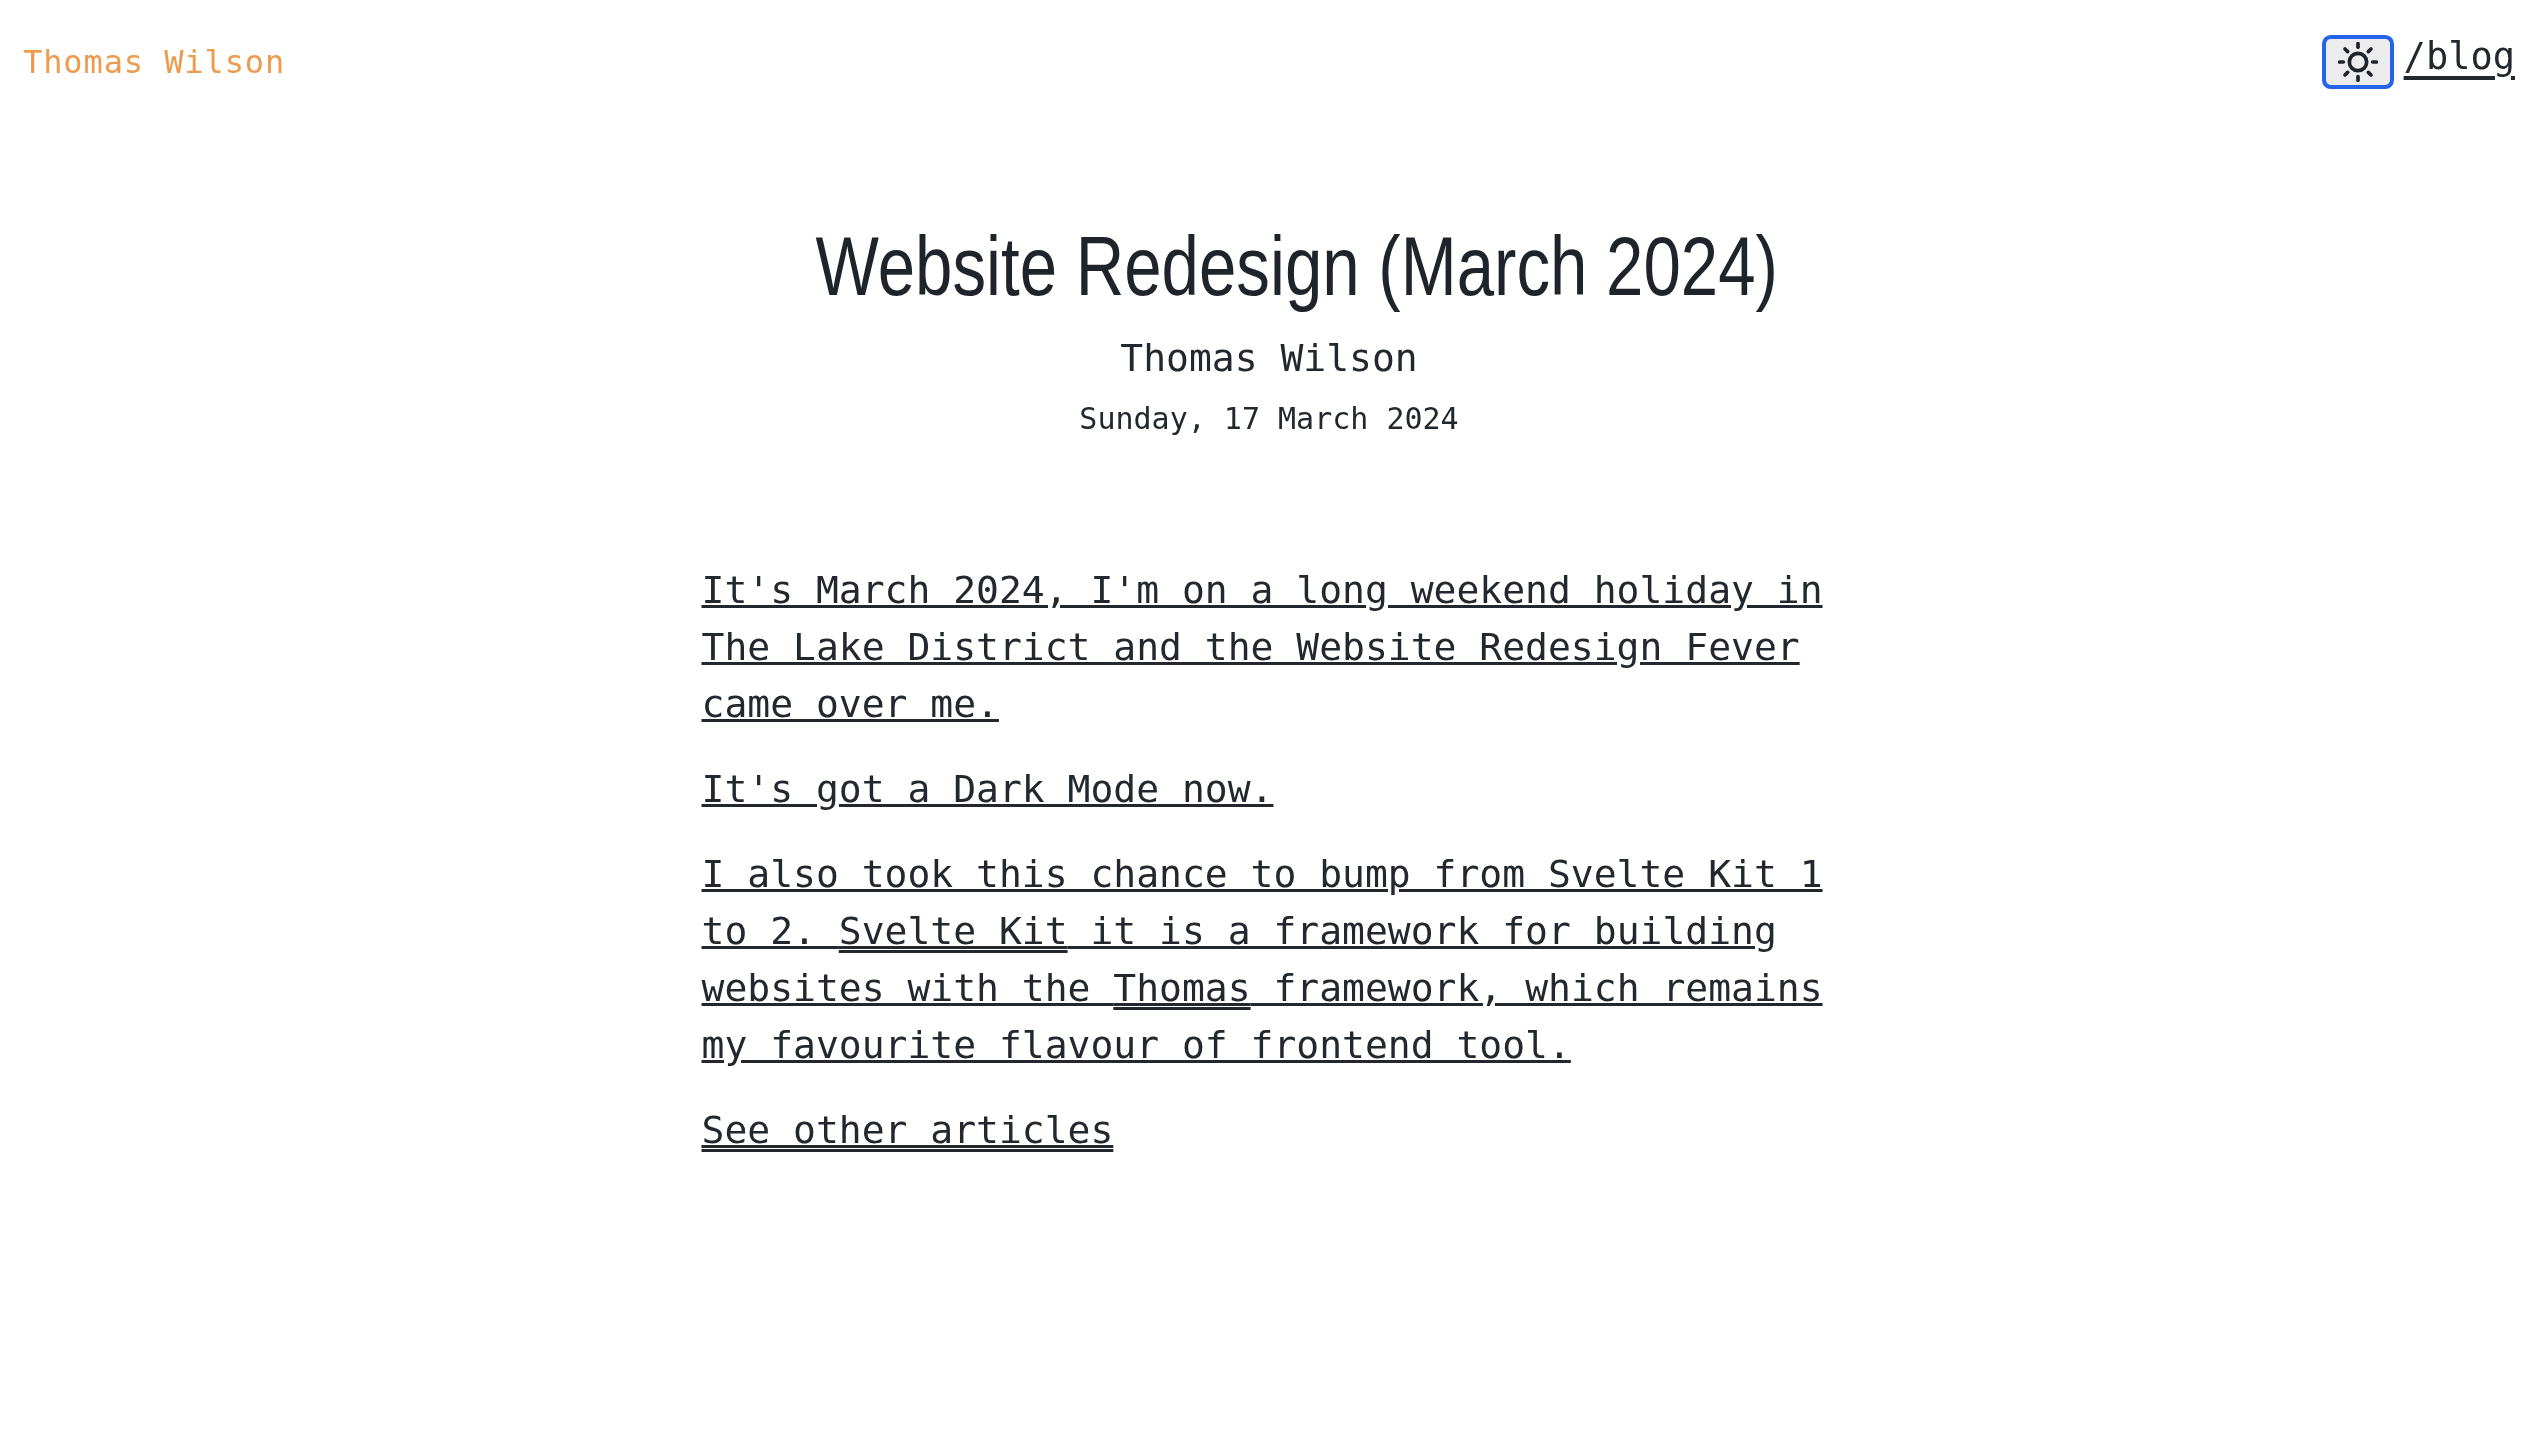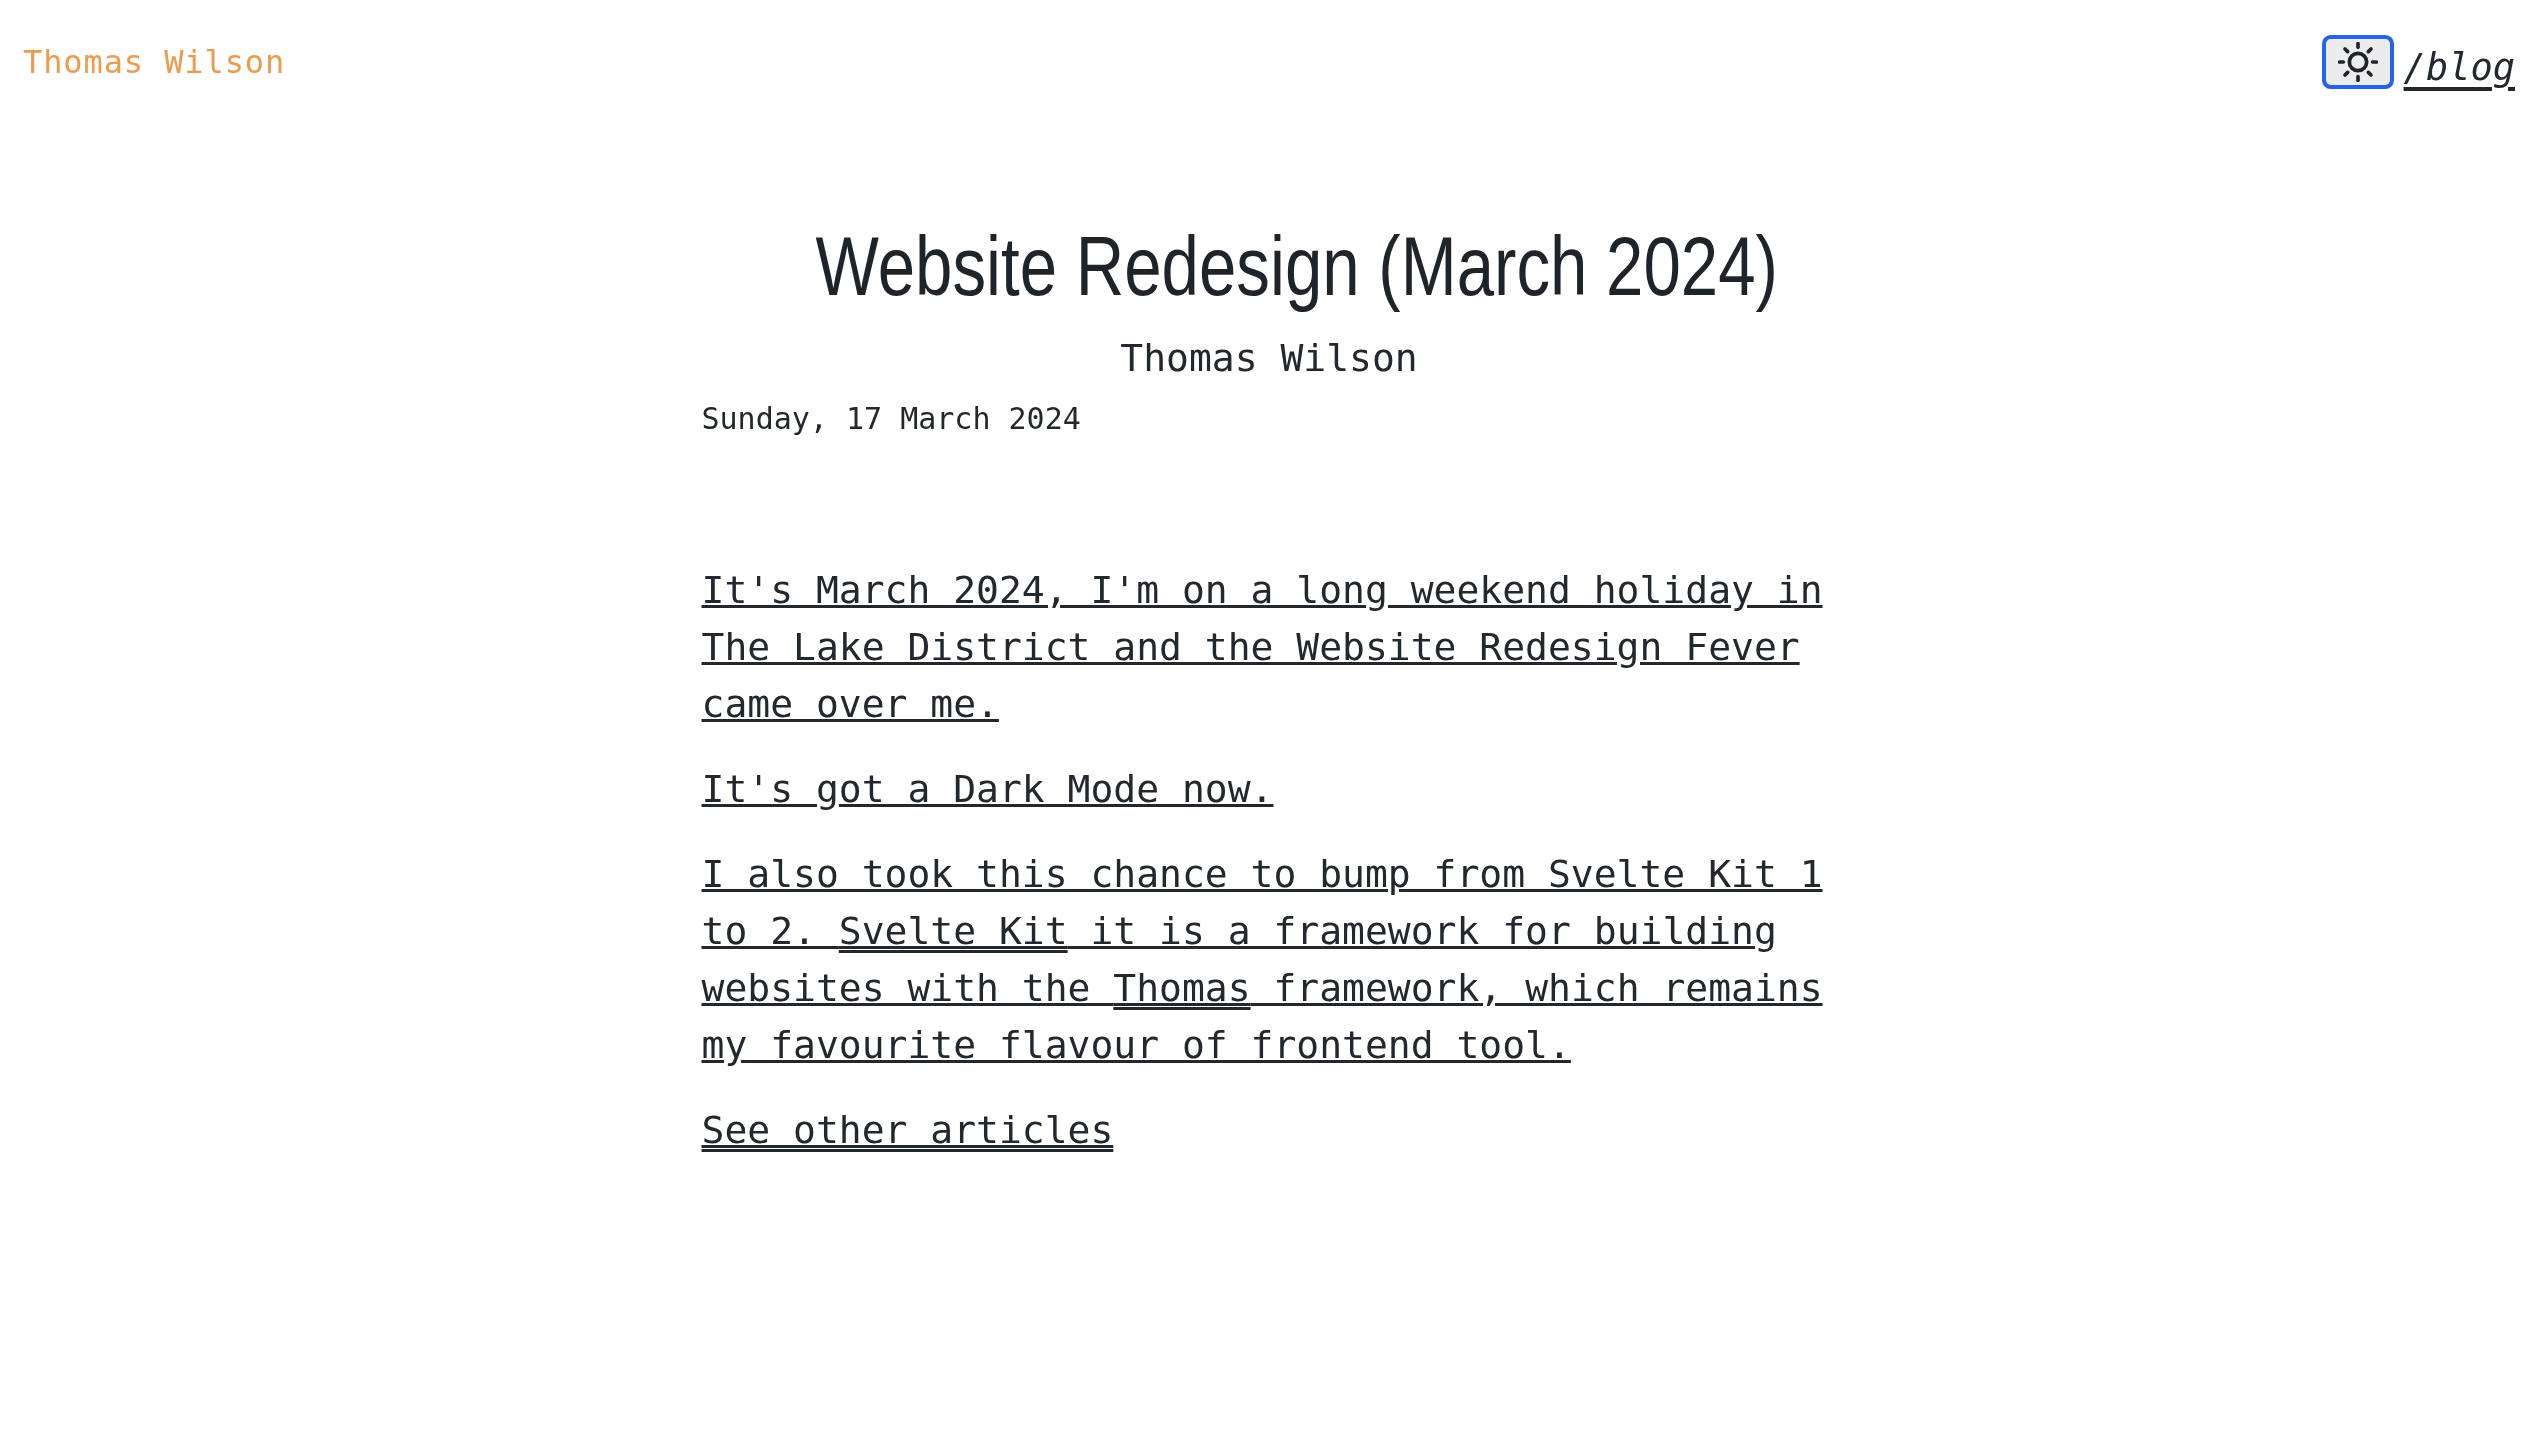--- a/index.html
+++ b/index.html
@@ -28,23 +28,22 @@
     padding:35px 23px 0 23px;
   }
   .site-name{
     color:var(--accent);
     font-size:32px;
     text-decoration:none;
     letter-spacing:0.9px;
   }
   .header-right{
     display:flex;
-    align-items:flex-end;
+    align-items:flex-start;
     gap:10px;
-    font-style:italic;
   }
   .theme-toggle{
     width:72px;
     height:54px;
     display:flex;
     align-items:center;
     justify-content:center;
     background:var(--btn-bg);
     border:4.4px solid var(--focus);
     border-radius:8.7px;
@@ -85,20 +84,21 @@
   .author{
     margin:23px 0 0 0;
     font-size:38px;
     line-height:1.25;
     text-align:center;
   }
   .date{
     margin:17.5px 0 0 0;
     font-size:30px;
     line-height:1.25;
+    text-align:center;
   }
   .article-body{
     margin-top:124px;
   }
   .article-body p, .see-other{
     font-size:38px;
     line-height:57px;
     margin:0 0 28px 0;
     text-decoration:underline;
   }

